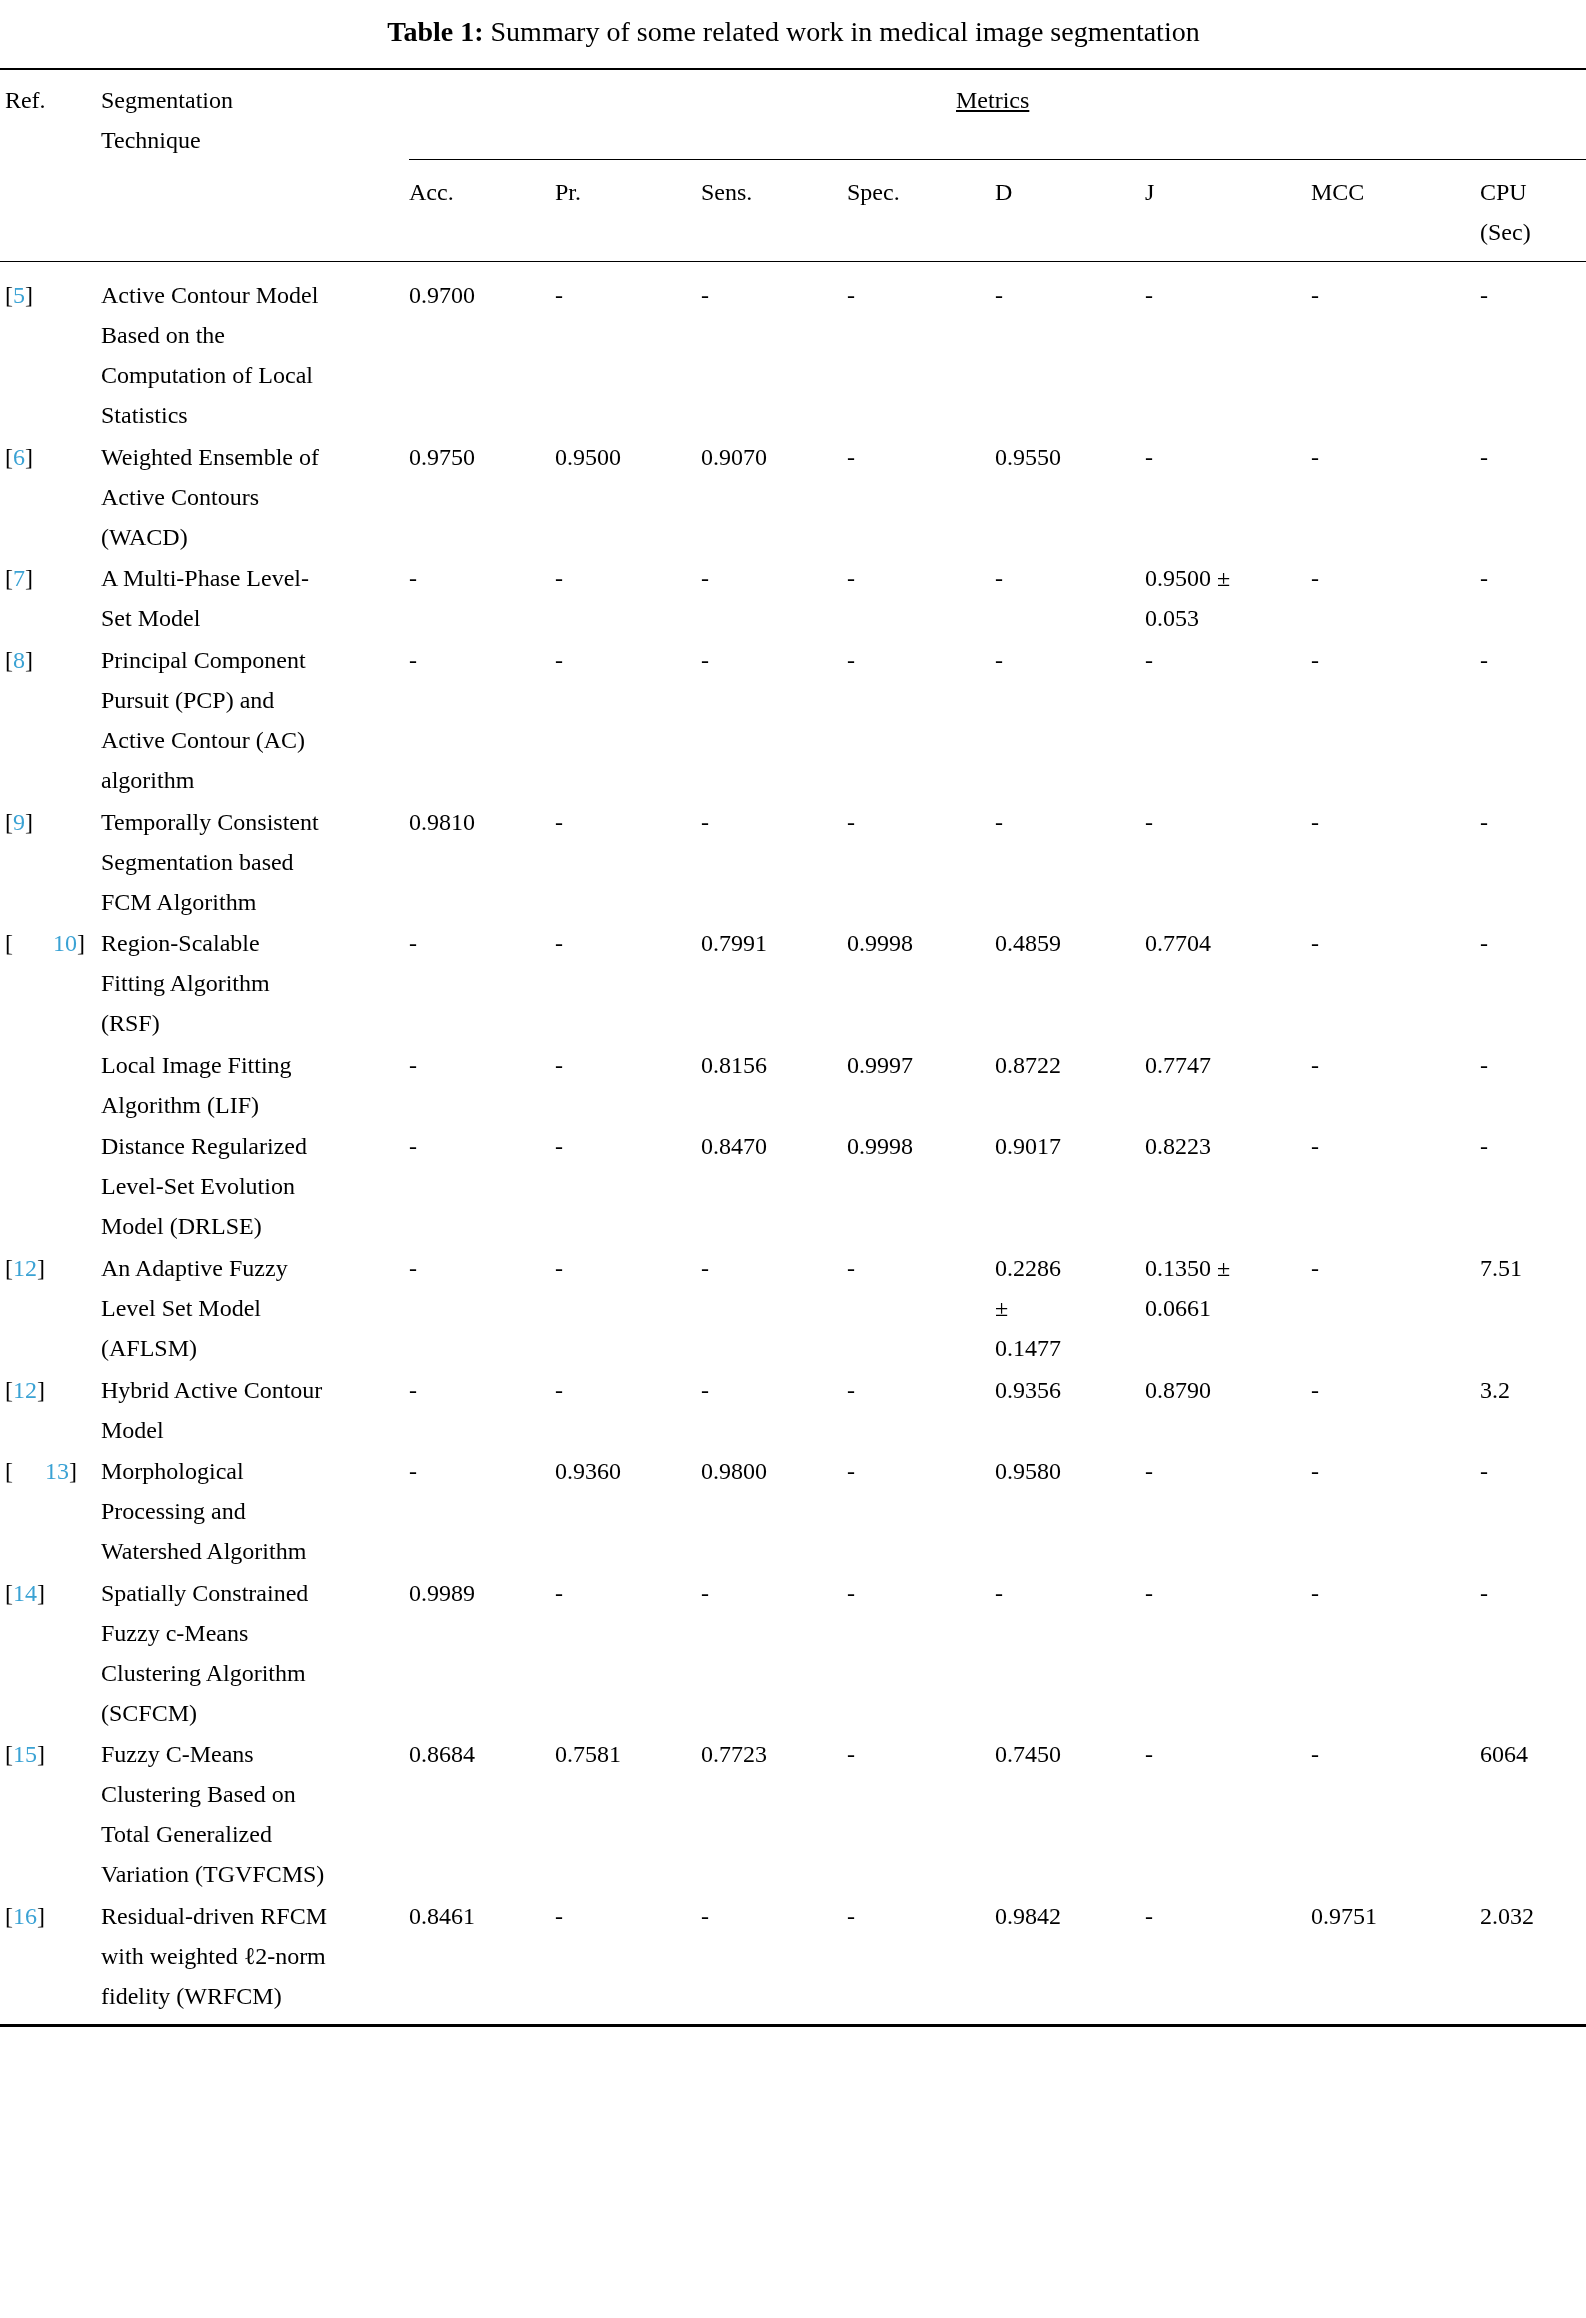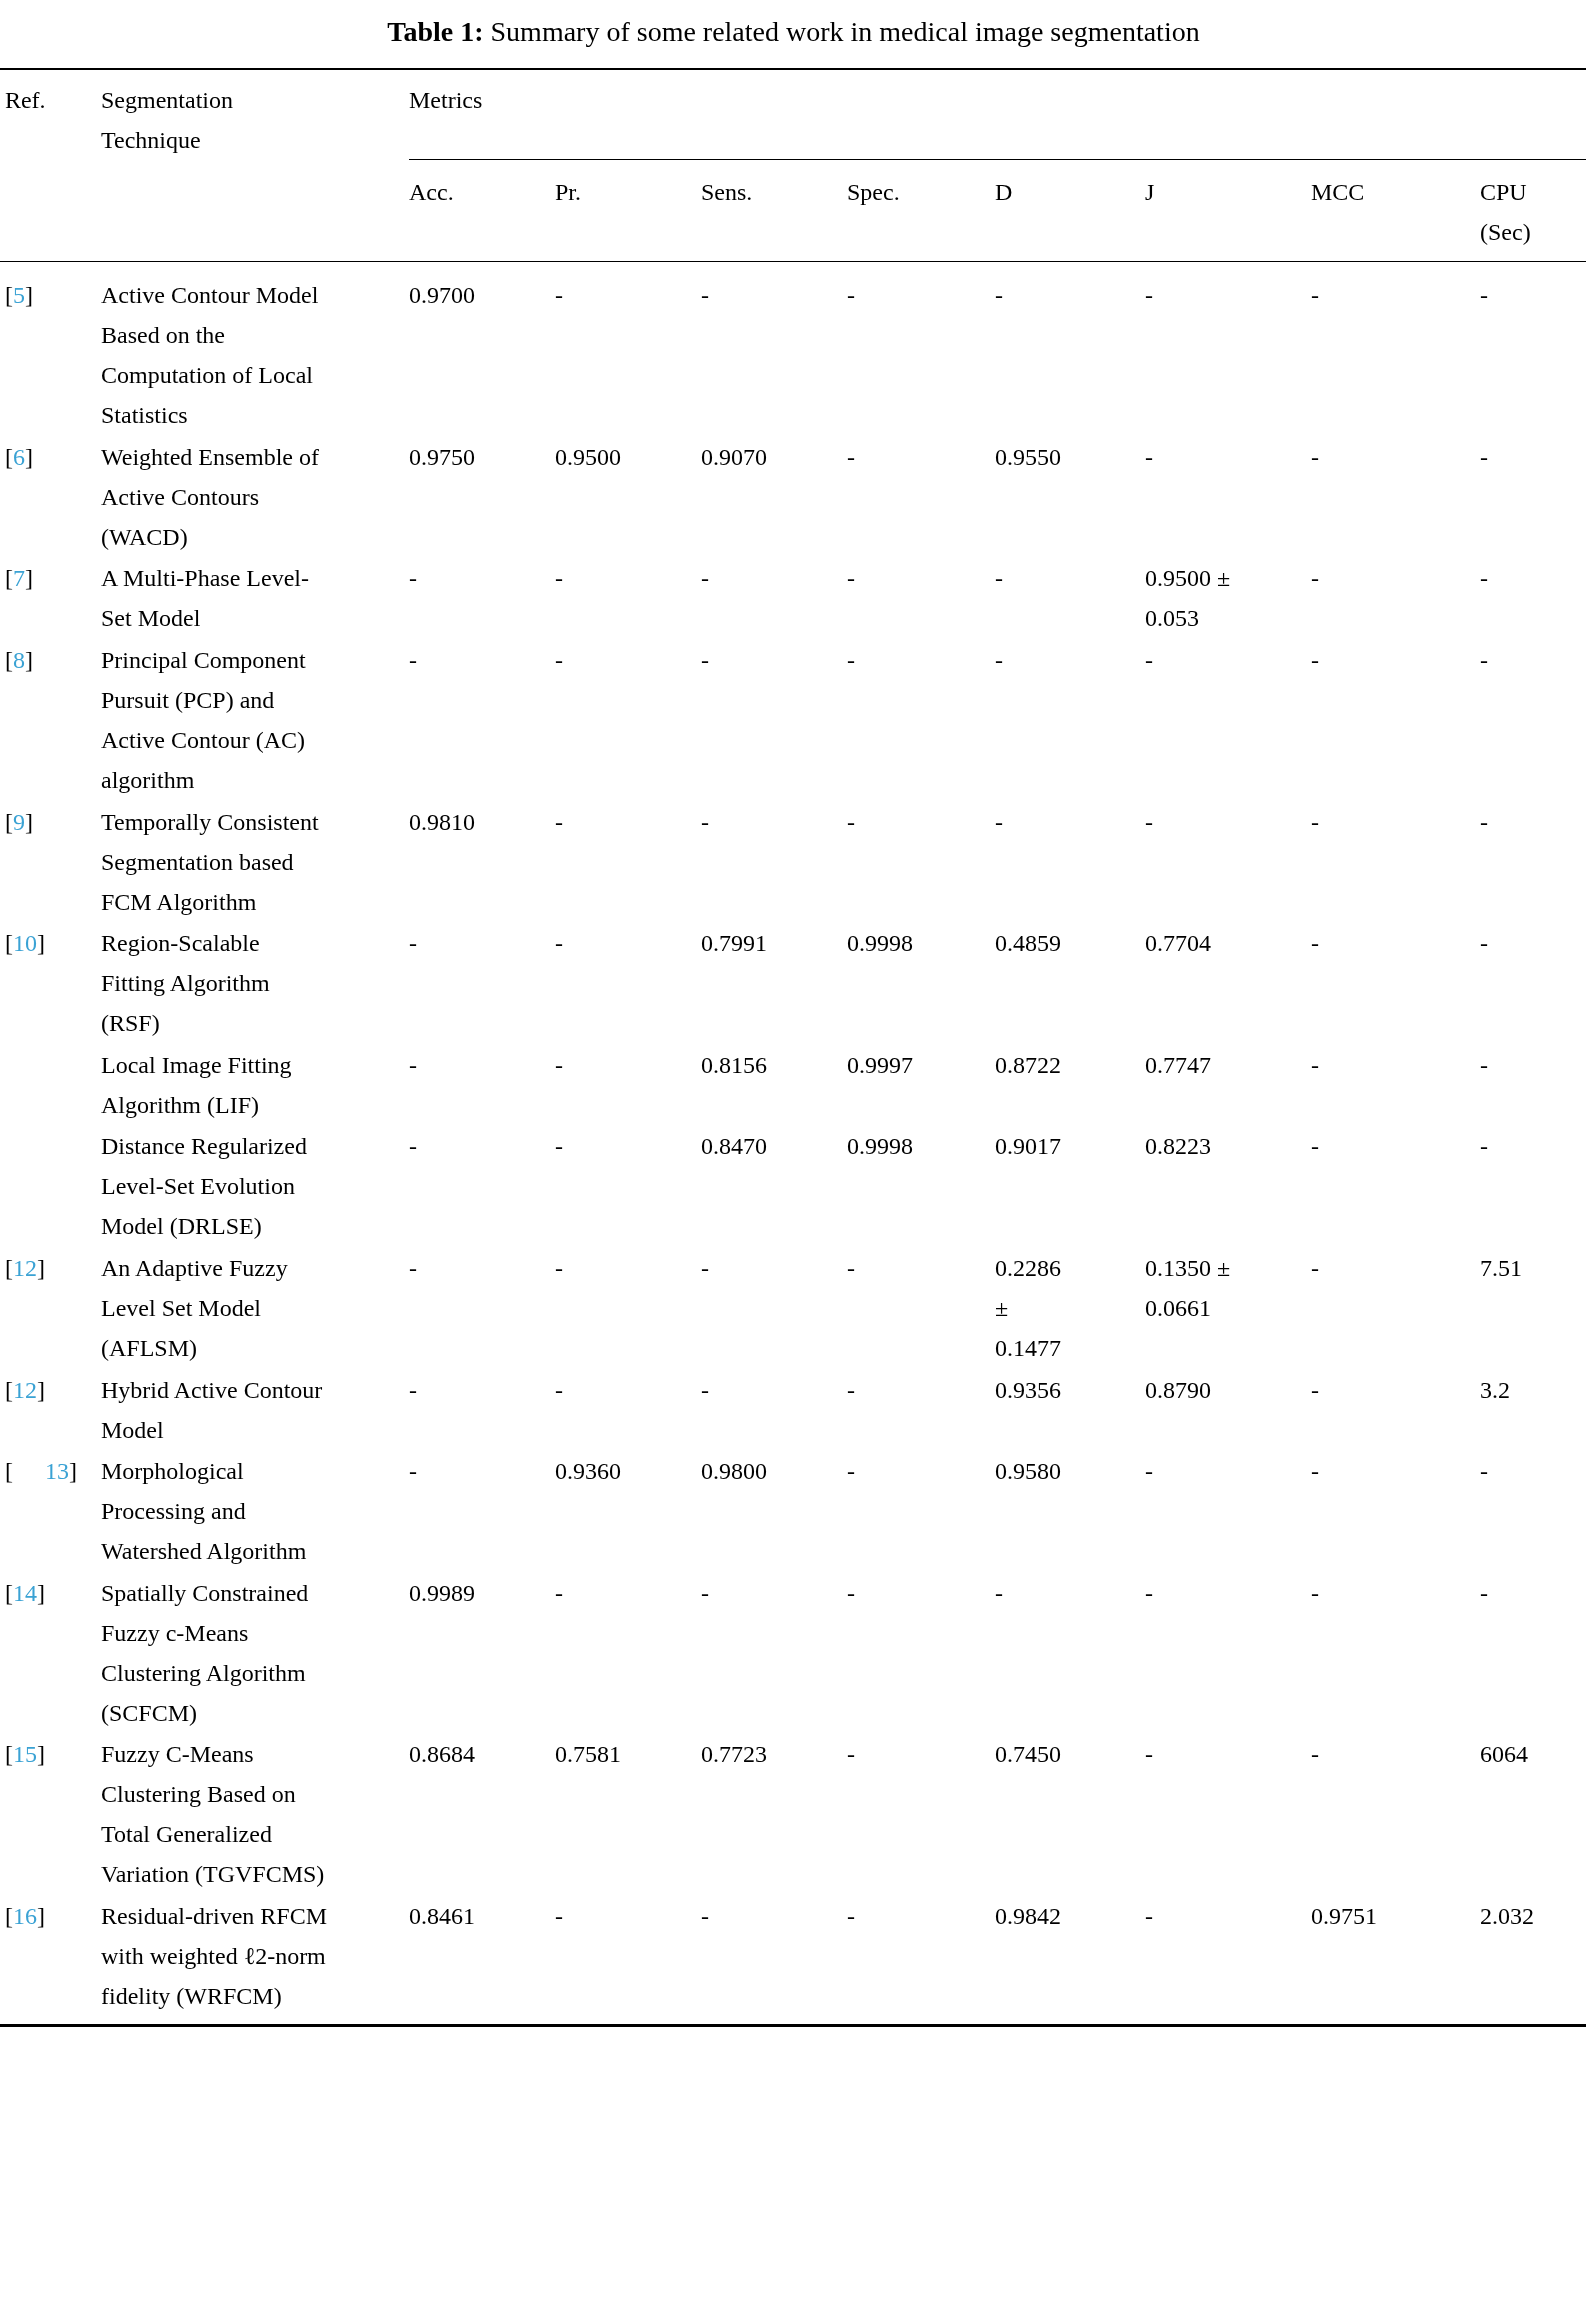--- a/index.html
+++ b/index.html
@@ -47,23 +47,24 @@
     vertical-align: top;
     padding: 0 9.7px 0 0;
   }
   tr.head-a th {
     border-top: 2.4px solid #000;
     padding-top: 9.7px;
   }
   tr.head-a th.h-ref { padding-left: 4.9px; }
   tr.head-a th.h-tech { padding-right: 81px; }
   tr.head-a th.h-metrics-group {
-    text-align: left;
+    text-align: center;
     border-bottom: 1.6px solid #000;
     padding-bottom: 2px;
+    text-decoration: underline;
   }
   tr.head-b th {
     padding-top: 11.4px;
     padding-bottom: 9.7px;
     border-bottom: 1.6px solid #000;
   }
 
   tbody td {
     vertical-align: top;
     padding: 0 9.7px 1.6px 0;
@@ -177,21 +178,21 @@
           <td class="metric-cell">0.9810</td>
           <td class="metric-cell">-</td>
           <td class="metric-cell">-</td>
           <td class="metric-cell">-</td>
           <td class="metric-cell">-</td>
           <td class="metric-cell">-</td>
           <td class="metric-cell">-</td>
           <td class="metric-cell">-</td>
         </tr>
         <tr>
-          <td class="ref-cell">[<a class="cite-link" style="color: rgb(58, 162, 212);">10</a>]</td>
+          <td class="ref-cell">[<a class="cite-link" style="color: rgb(58, 162, 212); margin-left: 40px;">10</a>]</td>
           <td class="tech-cell">Region-Scalable Fitting Algorithm (RSF)</td>
           <td class="metric-cell">-</td>
           <td class="metric-cell">-</td>
           <td class="metric-cell">0.7991</td>
           <td class="metric-cell">0.9998</td>
           <td class="metric-cell">0.4859</td>
           <td class="metric-cell">0.7704</td>
           <td class="metric-cell">-</td>
           <td class="metric-cell">-</td>
         </tr>

